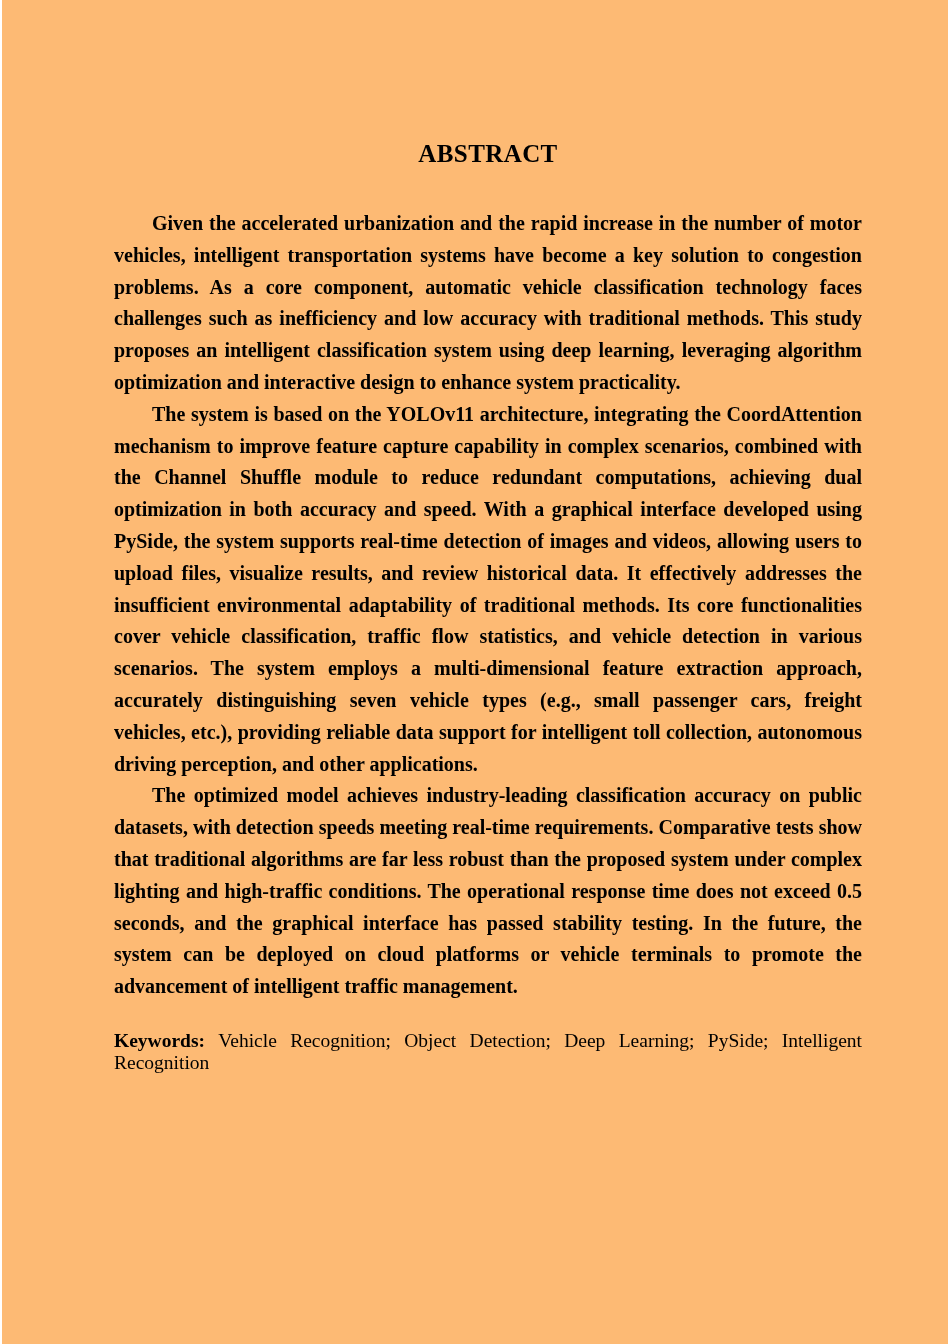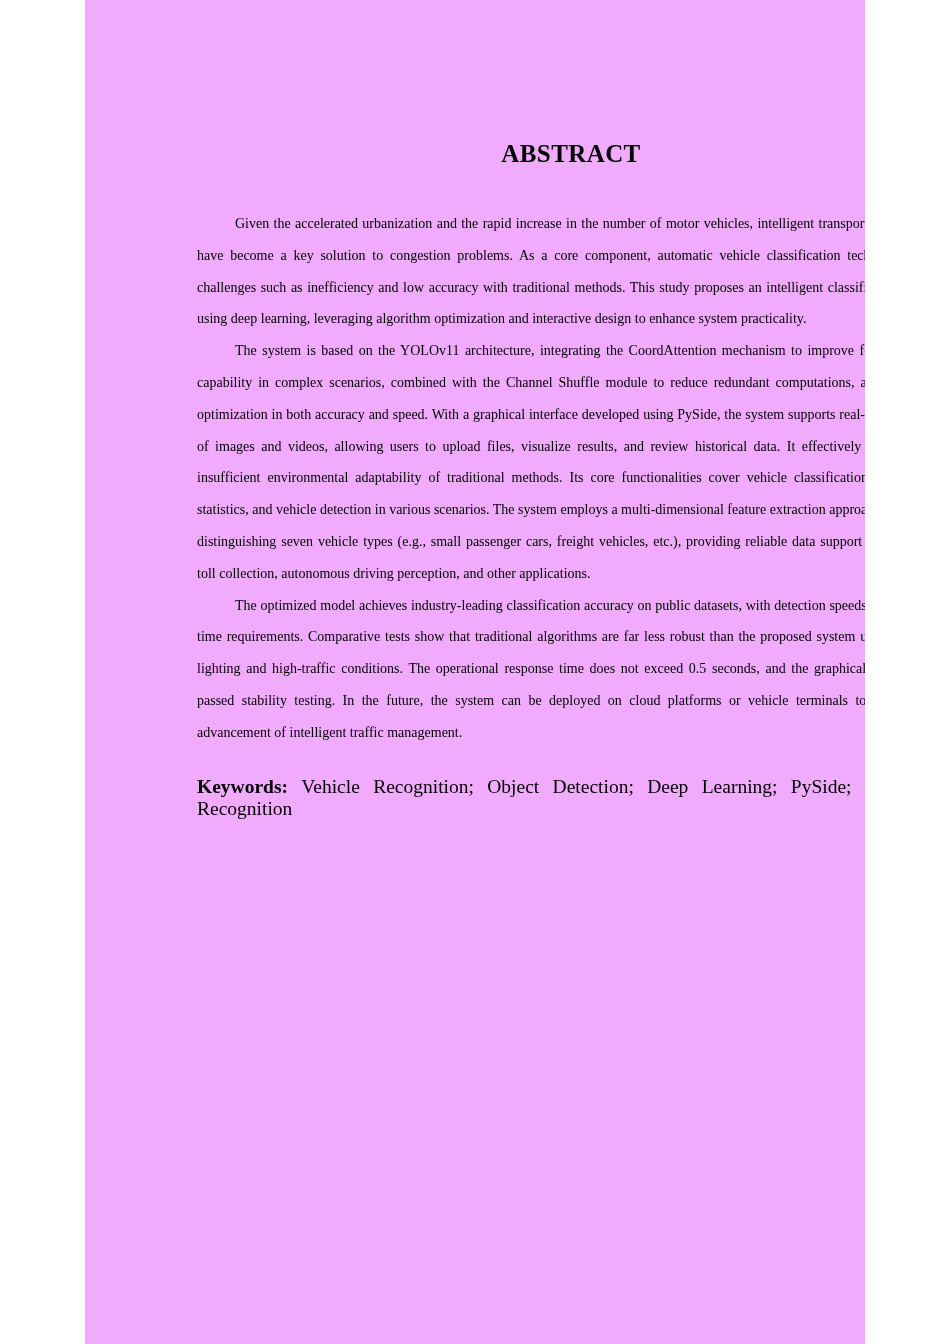--- a/index.html
+++ b/index.html
@@ -2,23 +2,23 @@
 <html><head>
 <meta charset="utf-8">
 <style>
   html, body {
     margin: 0;
     padding: 0;
     background: #ffffff;
   }
   .page {
     position: relative;
-    width: 780px;
+    width: 946px;
     height: 1344px;
-    background: #f0abfc;
+    background: #fdba74;
     margin: 0 auto;
     overflow: hidden;
     font-family: "Liberation Serif", "DejaVu Serif", serif;
     color: #000000;
   }
   .content {
     position: absolute;
     left: 112px;
     top: 138px;
     width: 748px;
@@ -28,25 +28,26 @@
     font-weight: bold;
     text-align: center;
     letter-spacing: 0.4px;
     margin: 0 0 0 0;
     line-height: 32px;
   }
   .title-gap {
     height: 38px;
   }
   .abstract-body {
-    font-size: 14px;
+    font-size: 20px;
     line-height: 31.8px;
     text-align: justify;
     text-justify: inter-word;
     hyphens: none;
+    font-weight: bold;
   }
   .abstract-body p {
     margin: 0;
     text-indent: 38px;
     text-align: justify;
   }
   .abstract-body p:last-of-type {
     text-align: justify;
   }
   .keywords-gap {

